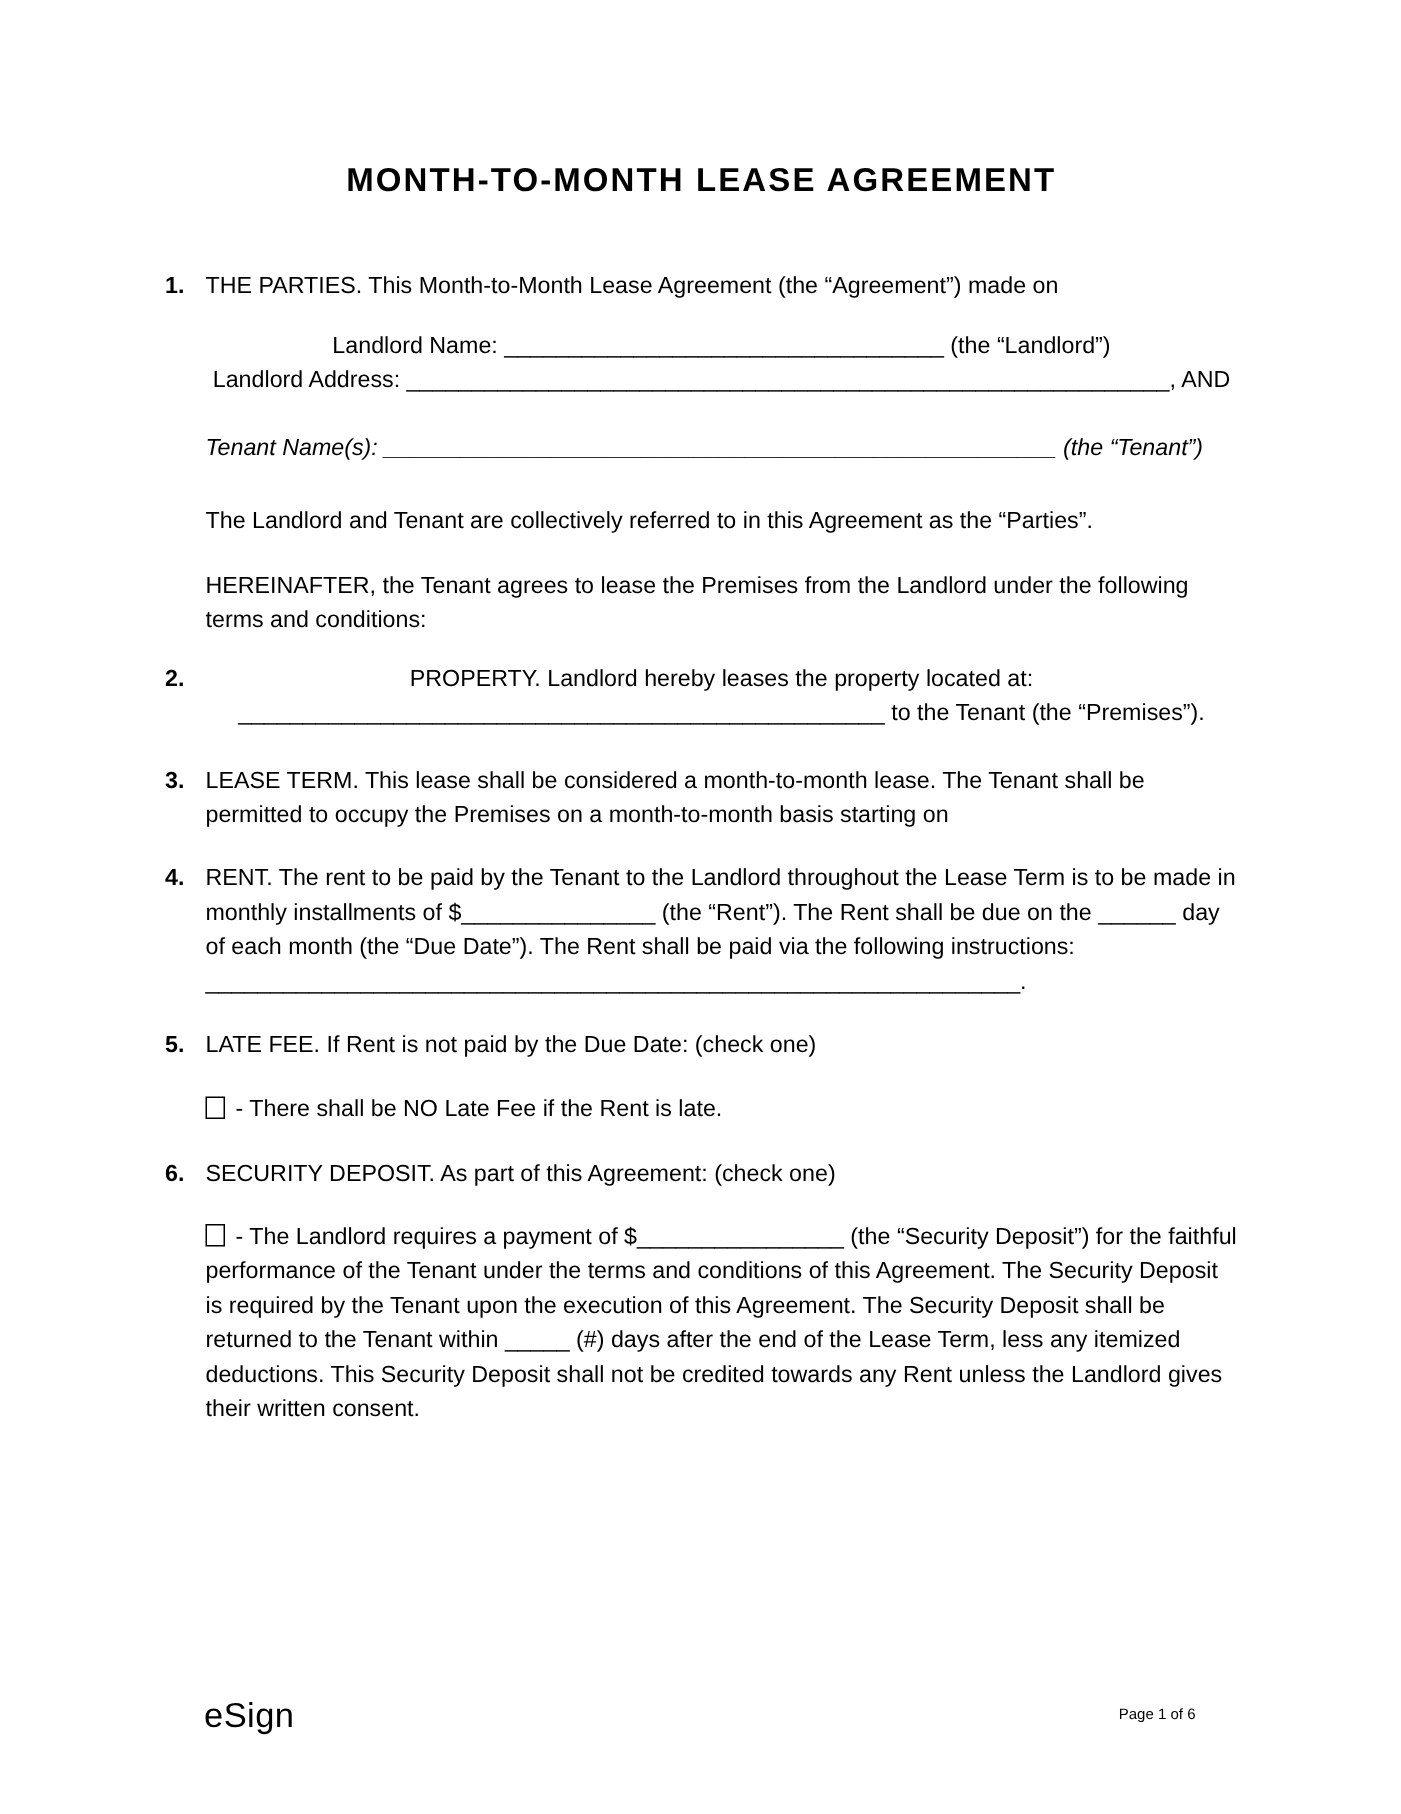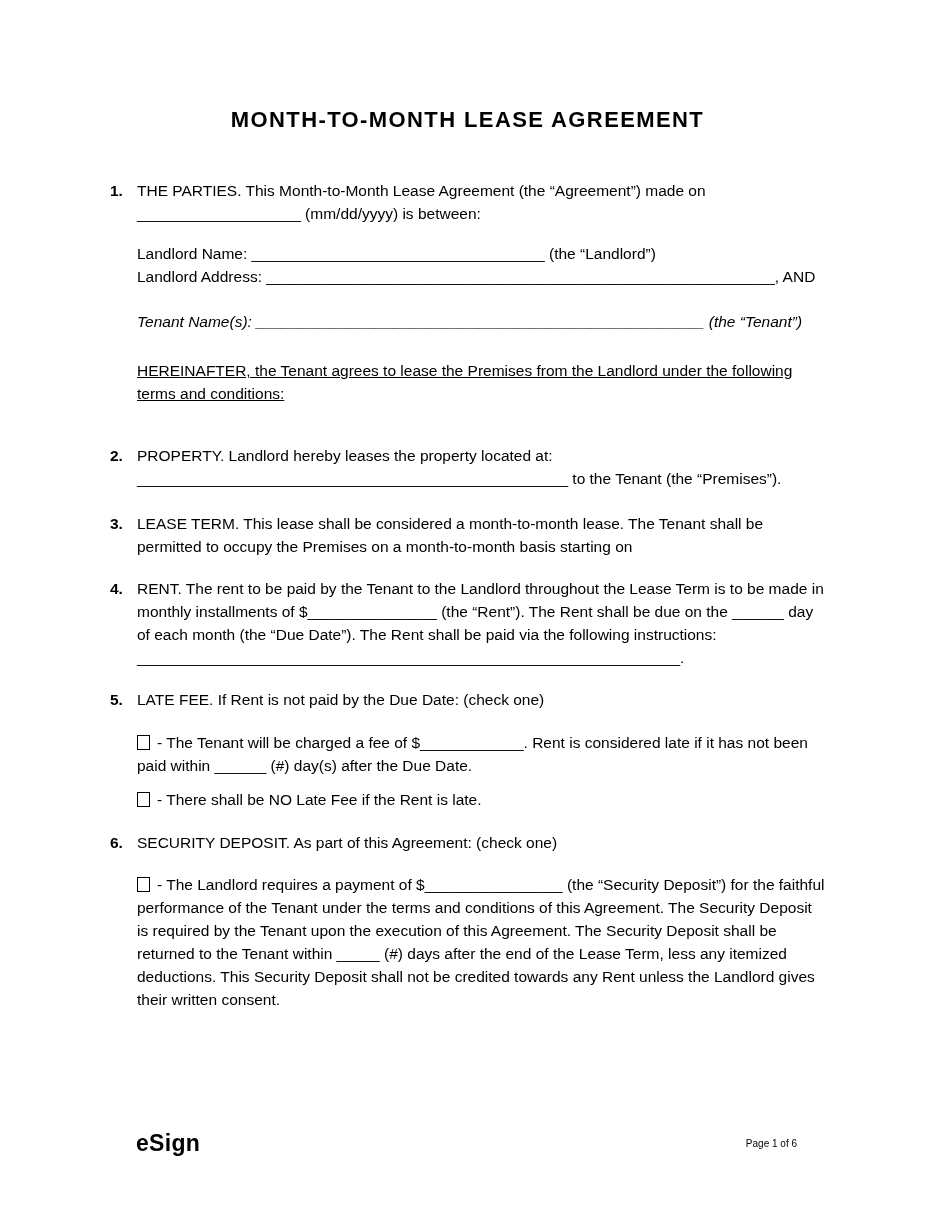--- a/index.html
+++ b/index.html
@@ -24,62 +24,64 @@
     margin-bottom:46px;
   }
   .para { margin-bottom:20px; }
   .numbered { position:relative; padding-left:27px; }
   .num { position:absolute; left:0; top:0; font-weight:bold; }
   .hd { font-weight:normal; }
   .indent { margin-left:27px; }
   .mb11 { margin-bottom:11px; }
   .mb17 { margin-bottom:17px; }
   .mb19 { margin-bottom:19px; }
-  .mb22 { margin-bottom:22px; }
-  .mb23 { margin-bottom:39px;text-decoration:underline; }
+  .mb22 { margin-bottom:22px;text-align:center; }
+  .mb23 { margin-bottom:16px; }
   .mb26 { margin-bottom:26px;font-style:italic; }
   .checkbox {
     display:inline-block;
     width:13px; height:15px;
     border:1.6px solid #000;
     background:#fff;
     vertical-align:-2px;
     margin-right:7px;
   }
   .footer {
     position:absolute;
     left:136px; right:137px; top:1132px;
     display:flex;
     justify-content:space-between;
     align-items:center;
   }
-  .brand { font-weight:bold; font-size:23px; letter-spacing:0.3px; }
+  .brand { font-weight:normal; font-size:23px; letter-spacing:0.3px; }
   .pageno { font-size:10px; }
 </style>
 </head>
 <body>
 
 <div class="page">
 
   <div class="title">MONTH-TO-MONTH LEASE AGREEMENT</div>
 
   <p class="para numbered mb17">
     <span class="num">1.</span><span class="hd">THE PARTIES</span><span>. This Month-to-Month Lease Agreement (the “Agreement”) made on</span><br>
-    <span>___________________ (mm/dd/yyyy) is between:</span>
   </p>
 
   <p class="para indent mb22">
     <span>Landlord Name: __________________________________ (the “Landlord”)</span><br>
     <span>Landlord Address: ___________________________________________________________, AND</span>
   </p>
 
   <p class="para indent mb26">
     <span>Tenant Name(s): ____________________________________________________ (the “Tenant”)</span>
   </p>
 
+  <p class="para indent">
+    <span>The Landlord and Tenant are collectively referred to in this Agreement as the “Parties”.</span>
+  </p>
 
   <p class="para indent mb23">
     <span>HEREINAFTER, the Tenant agrees to lease the Premises from the Landlord under the following terms and conditions:</span>
   </p>
 
   <p class="para numbered mb22">
     <span class="num">2.</span><span class="hd">PROPERTY</span><span>. Landlord hereby leases the property located at:</span><br>
     <span>__________________________________________________ to the Tenant (the “Premises”).</span>
   </p>
 
@@ -88,23 +90,20 @@
   </p>
 
   <p class="para numbered mb19">
     <span class="num">4.</span><span class="hd">RENT</span><span>. The rent to be paid by the Tenant to the Landlord throughout the Lease Term is to be made in monthly installments of $_______________ (the “Rent”). The Rent shall be due on the ______ day of each month (the “Due Date”). The Rent shall be paid via the following instructions: _______________________________________________________________.</span>
   </p>
 
   <p class="para numbered">
     <span class="num">5.</span><span class="hd">LATE FEE</span><span>. If Rent is not paid by the Due Date: (check one)</span>
   </p>
 
-  <p class="para indent mb11">
-    <span class="checkbox"></span><span>- The Tenant will be charged a fee of $____________. Rent is considered late if it has not been paid within ______ (#) day(s) after the Due Date.</span>
-  </p>
 
   <p class="para indent">
     <span class="checkbox"></span><span>- There shall be NO Late Fee if the Rent is late.</span>
   </p>
 
   <p class="para numbered mb19">
     <span class="num">6.</span><span class="hd">SECURITY DEPOSIT</span><span>. As part of this Agreement: (check one)</span>
   </p>
 
   <p class="para indent">

